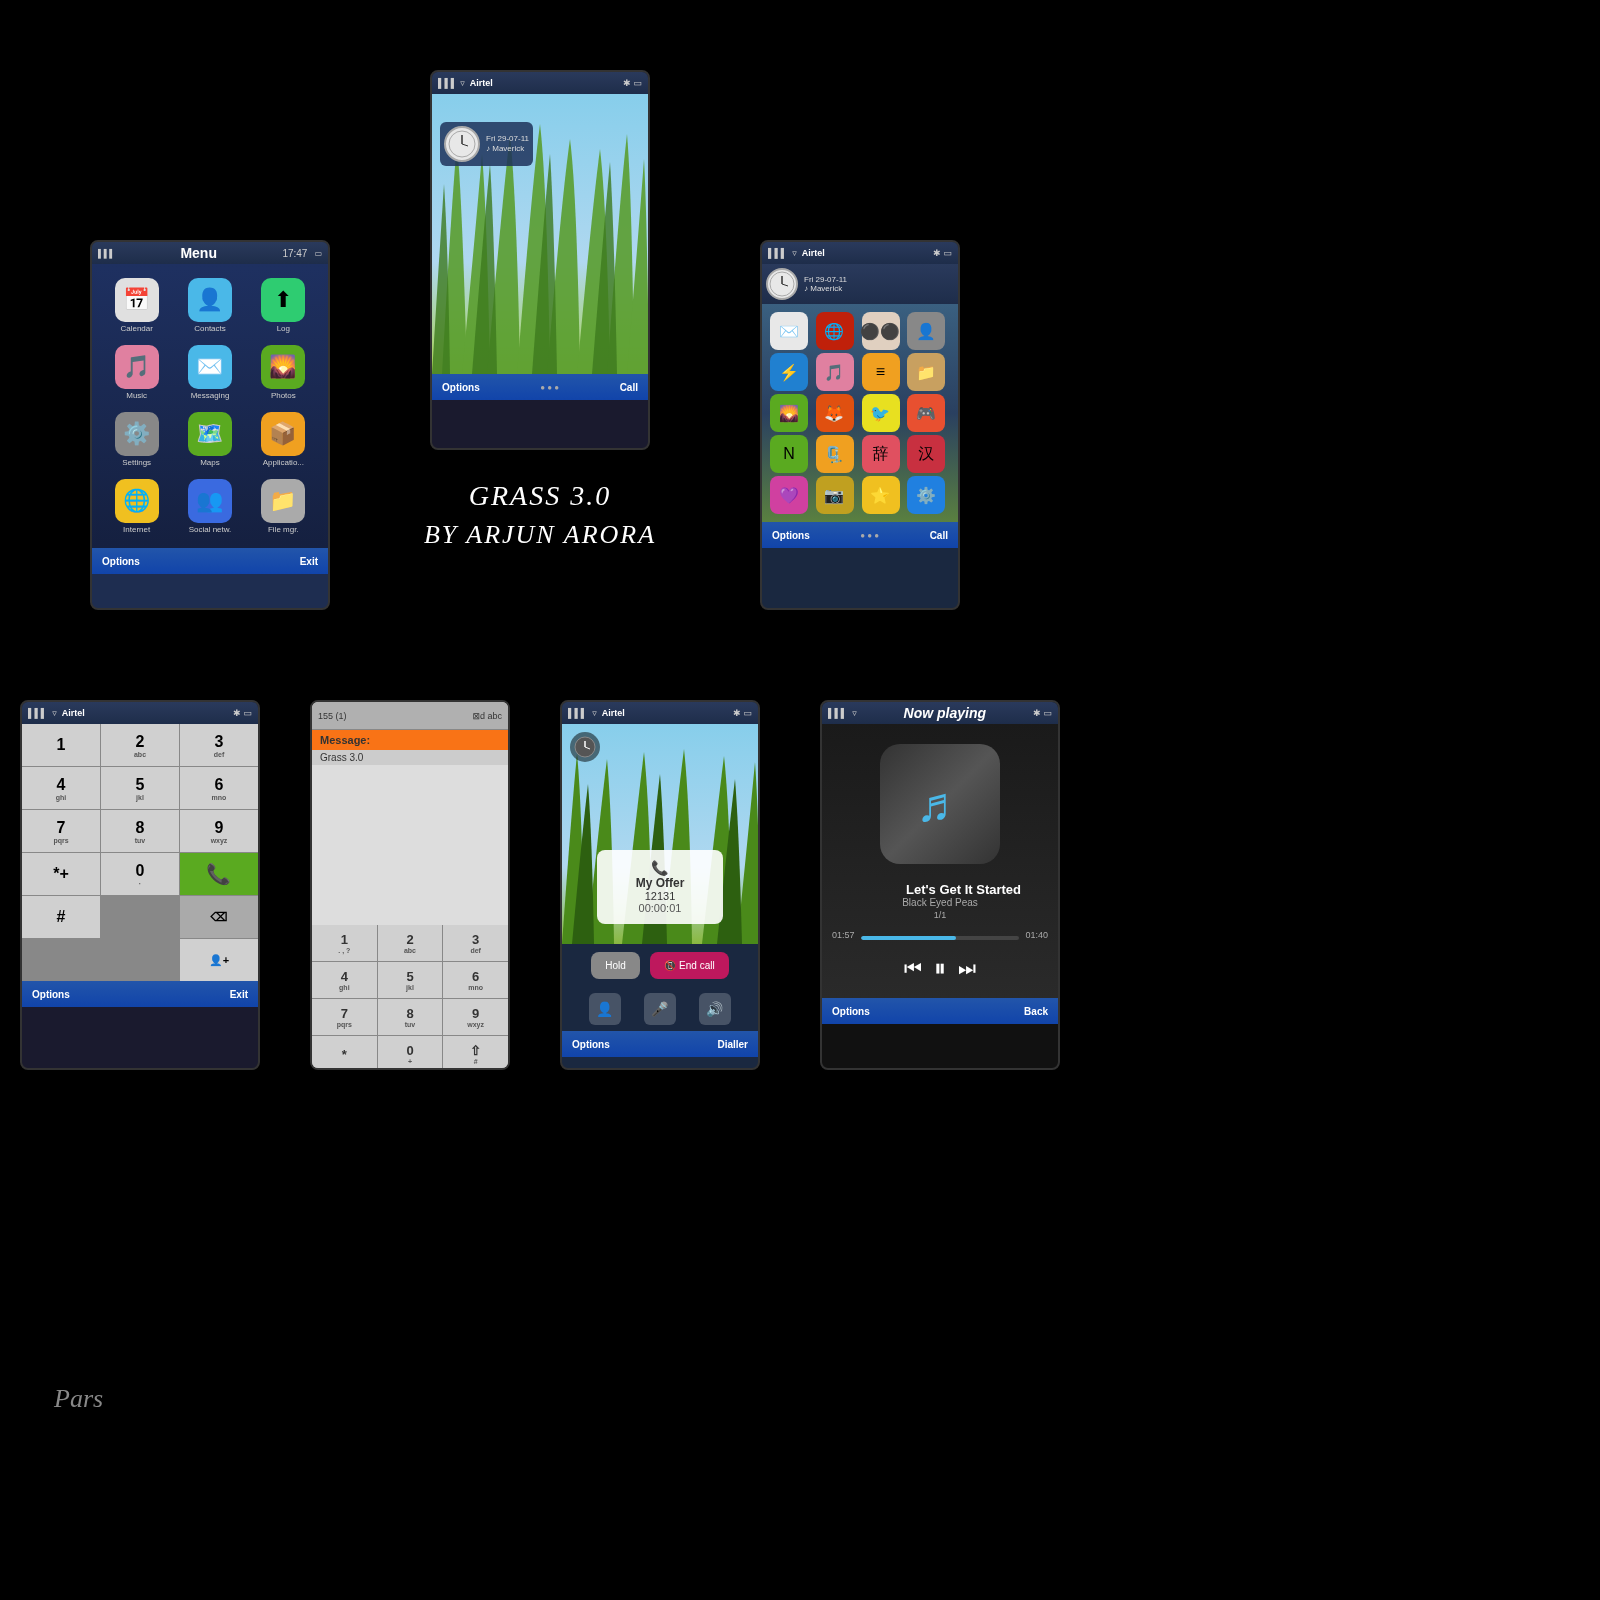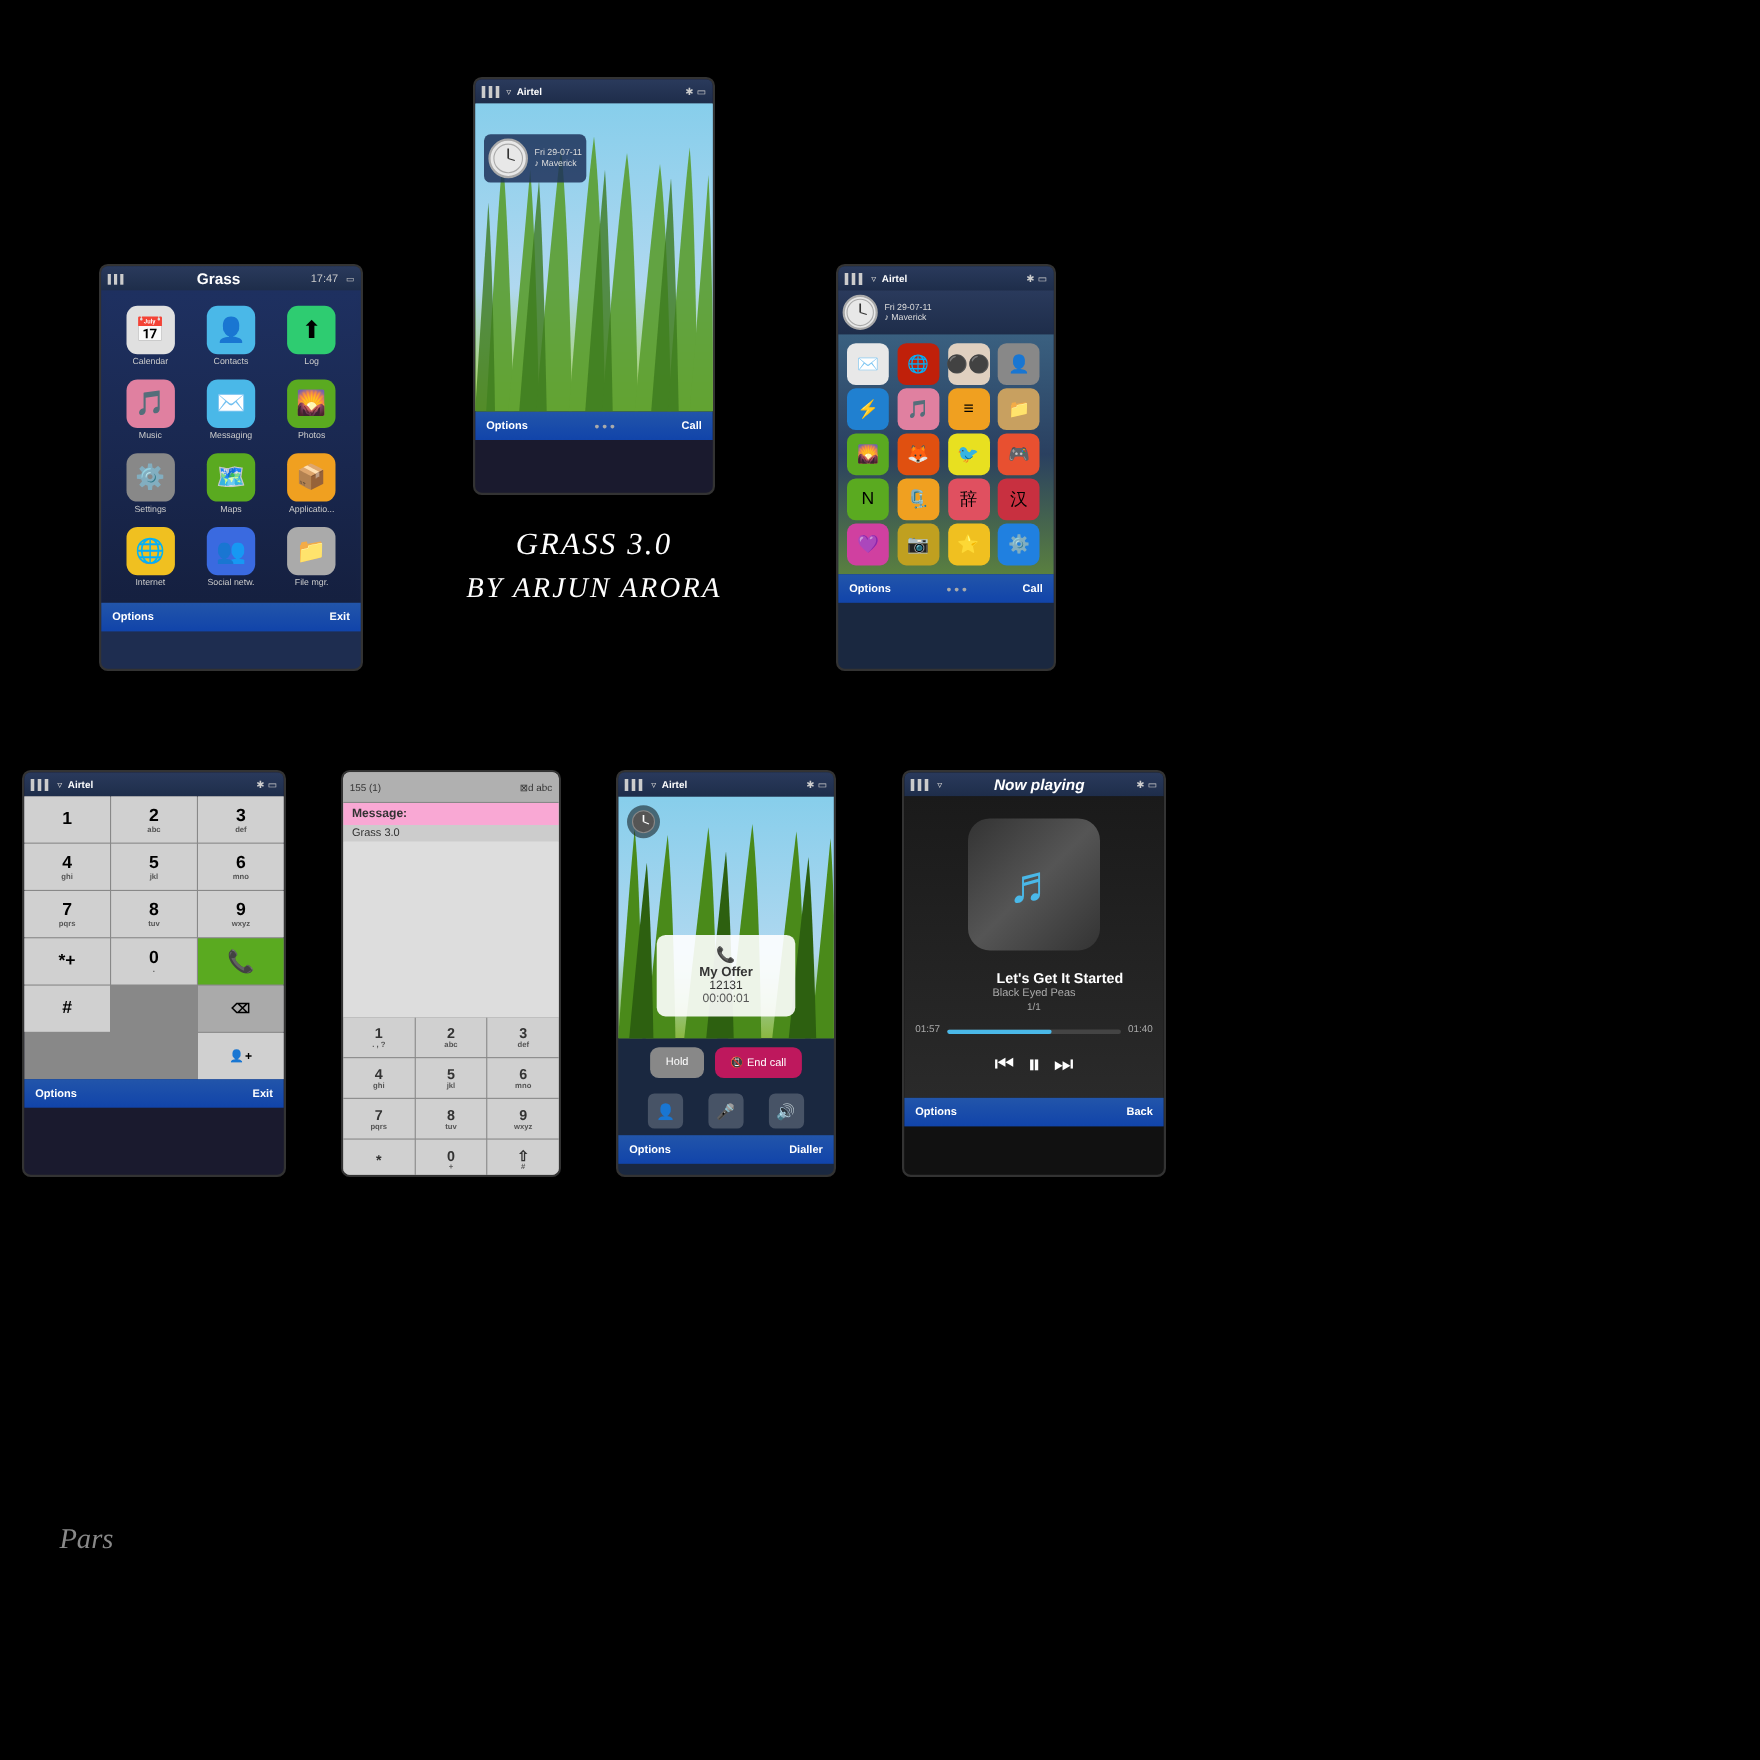--- a/index.html
+++ b/index.html
@@ -202,21 +202,21 @@
       background: #b0b0b0;
       height: 28px;
       display: flex;
       align-items: center;
       justify-content: space-between;
       padding: 0 6px;
       font-size: 9px;
       color: #333;
       border-bottom: 1px solid #888;
     }
-    .msg-label { font-size: 11px; font-weight: bold; color: #333; padding: 4px 8px; background: #f9a8d4; }
+    .msg-label { font-size: 11px; font-weight: bold; color: #333; padding: 4px 8px; background: #f97316; }
     .msg-text { font-size: 10px; color: #333; padding: 2px 8px; background: #ccc; }
     .msg-body { background: #ddd; flex: 1; min-height: 160px; }
     .msg-keypad {
       display: grid;
       grid-template-columns: repeat(3, 1fr);
       gap: 1px;
       background: #888;
     }
     .msg-key {
       background: #d0d0d0;
@@ -418,21 +418,21 @@
     <span style="font-size:8px;color:#aaa;">● ● ●</span>
     <span>Call</span>
   </div>
 </div>
 
 <div class="phone-screen screen-menu" style="background:#1e2d50;">
   <div class="status-bar">
     <div class="icons">
       <span style="font-size:8px;">▌▌▌</span>
     </div>
-    <div style="color:#fff;font-size:14px;font-weight:bold;">Grass</div>
+    <div style="color:#fff;font-size:14px;font-weight:bold;">Menu</div>
     <div class="icons">
       <span style="color:#ccc;font-size:10px;">17:47</span>
       <span style="font-size:8px;margin-left:4px;">▭</span>
     </div>
   </div>
   <div style="background:linear-gradient(180deg,#1e3060 0%,#152040 100%);padding:4px;">
     <div class="app-grid">
 
       <div class="app-item">
         <div class="app-icon" style="background:#e0e0e0;">

